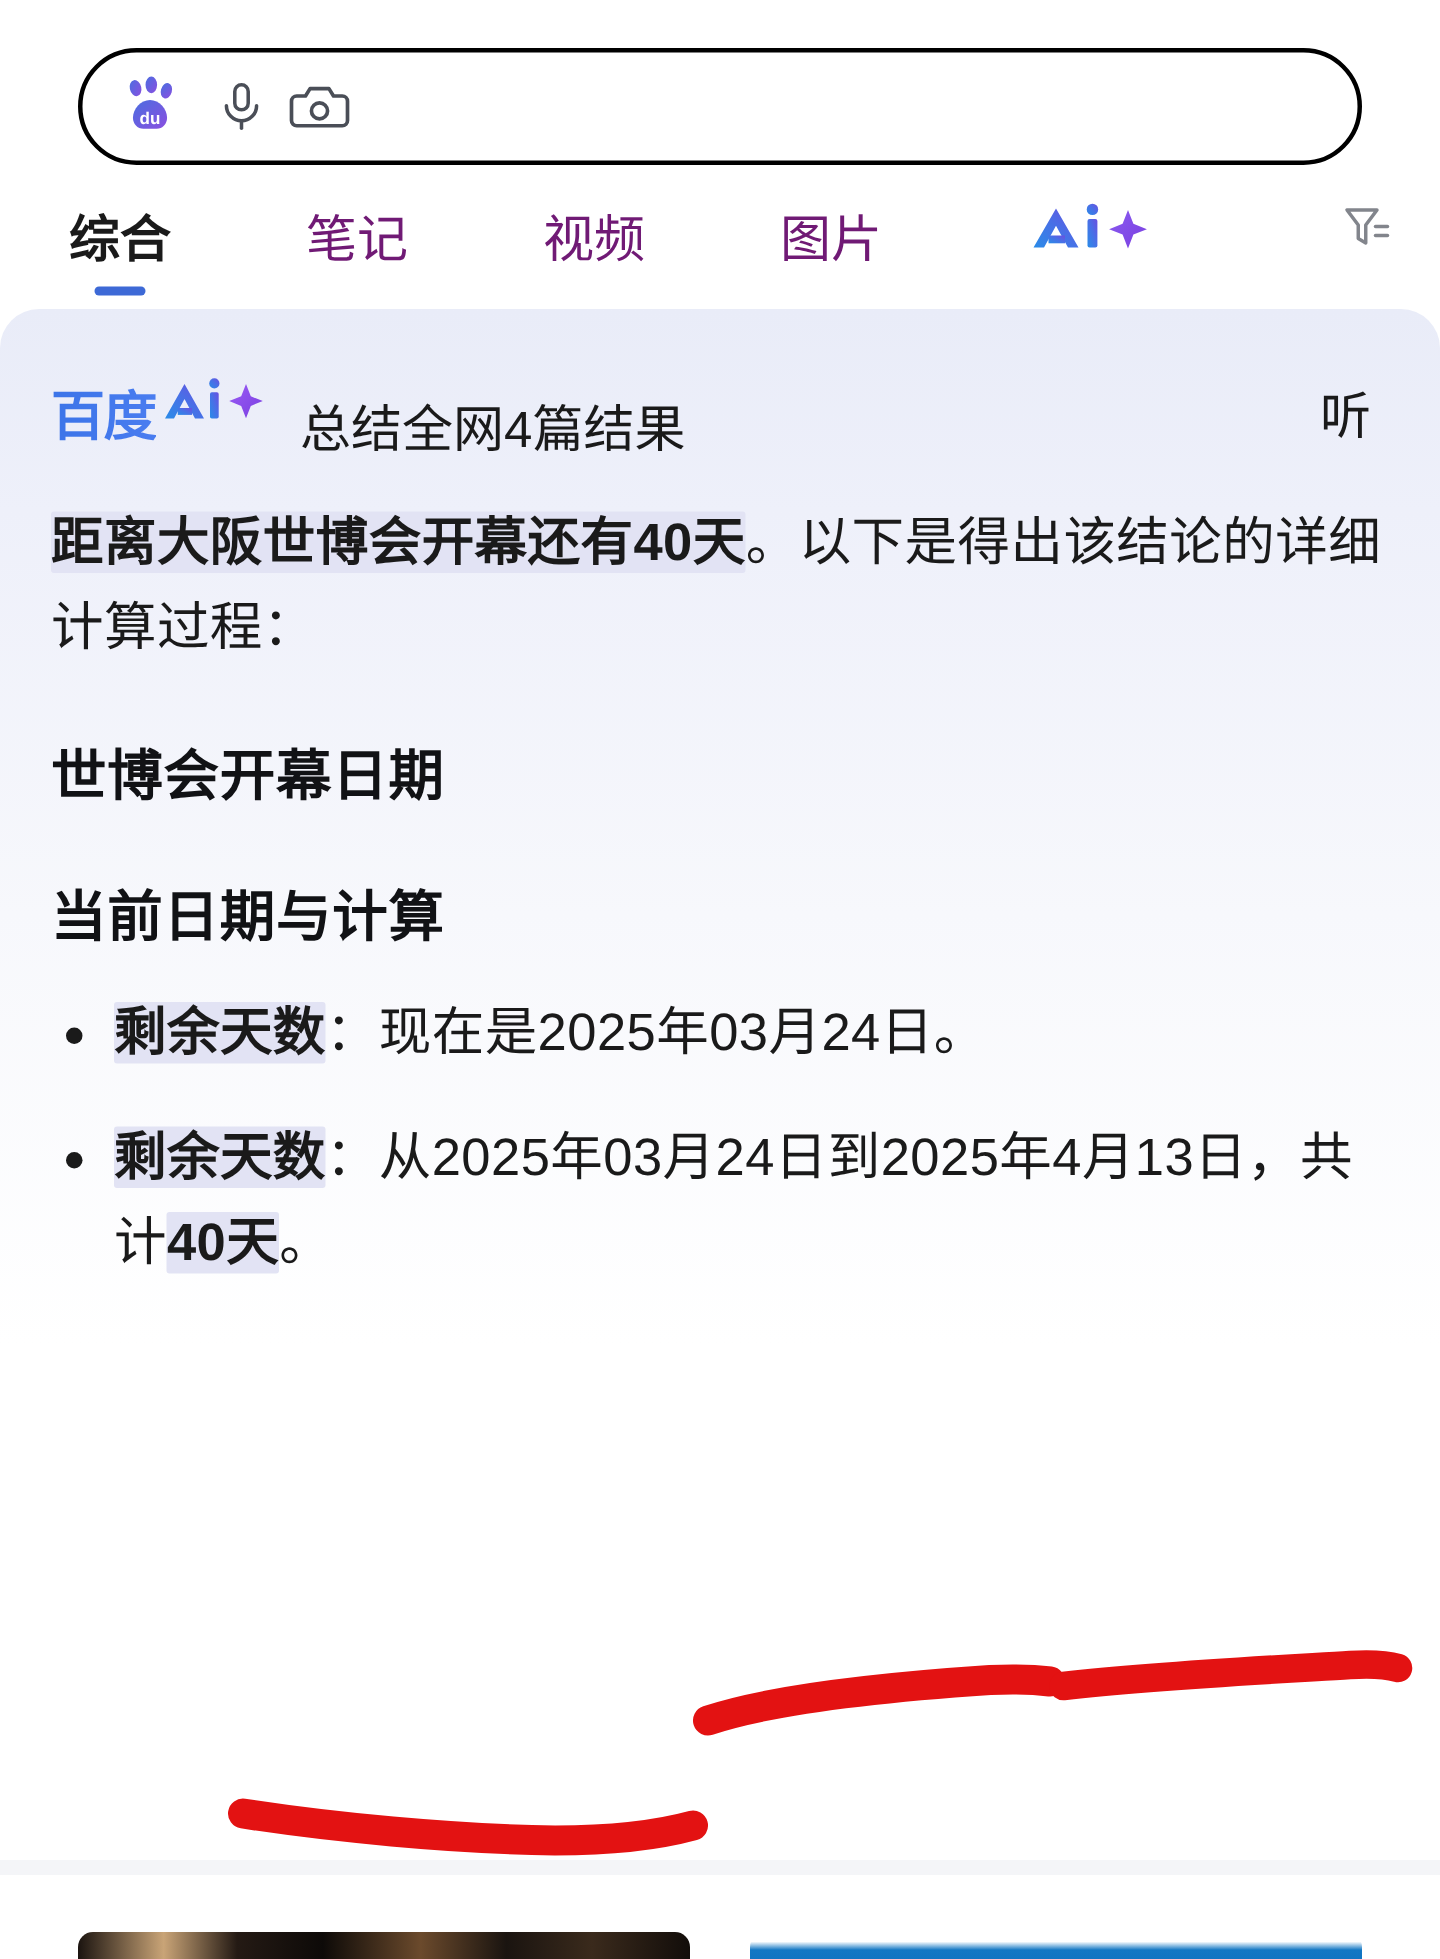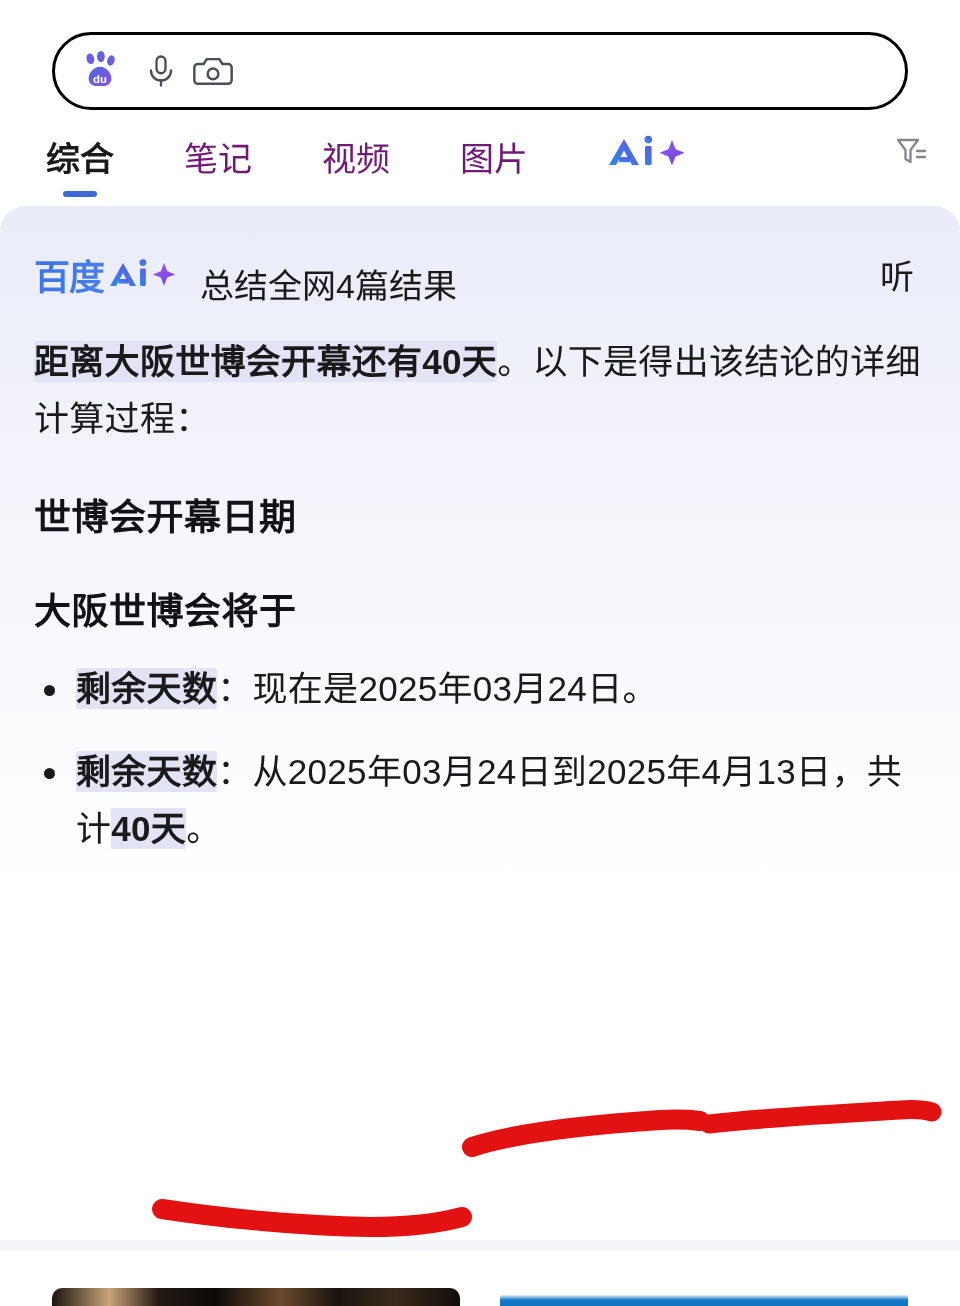--- a/index.html
+++ b/index.html
@@ -73,20 +73,21 @@
   }
 
   
   .tabs {
     display: flex;
     align-items: flex-start;
     padding: 22px 0 0 0;
     height: 78px;
     box-sizing: border-box;
     position: relative;
+    gap: 20px;
   }
   .tab {
     position: relative;
     text-align: center;
     font-size: 34px;
     color: #701a75;
     padding: 0 4px;
     flex: 0 0 auto;
   }
   .tab.first { margin-left: 42px; }
@@ -129,21 +130,20 @@
     min-height: 960px;
     position: relative;
   }
   .ai-head {
     display: flex;
     align-items: center;
     margin-bottom: 26px;
   }
   .baidu-ai-logo {
     display: flex;
-    align-items: center;
     flex: 0 0 auto;
   }
   .baidu-word {
     font-size: 36px;
     font-weight: bold;
     letter-spacing: -1px;
     background: linear-gradient(90deg, #3b74e8 0%, #4a7df0 100%);
     -webkit-background-clip: text;
     background-clip: text;
     color: transparent;
@@ -391,21 +391,21 @@
 
     <span class="listen-btn">听</span>
   </div>
 
   <div class="ai-body">
 
     <p class="para"><span class="hl bold">距离大阪世博会开幕还有40天</span><span>。以下是得出该结论的详细计算过程：</span></p>
 
     <h3 class="sec-title">世博会开幕日期</h3>
 
-    <h3 class="sec-title">大阪世博会将于</h3>
+    <h3 class="sec-title">当前日期与计算</h3>
     <ul class="bullets">
       <li><span class="hl bold">剩余天数</span><span>：</span><span>现在是2025年03月24日。</span></li>
       <li><span class="hl bold">剩余天数</span><span>：</span><span>从2025年03月24日到2025年4月13日，共计</span><span class="hl bold">40天</span><span>。</span></li>
     </ul>
 
   </div>
 </div>
 
 <div class="bottom-strip">
   <div class="bottom-divider"></div>

